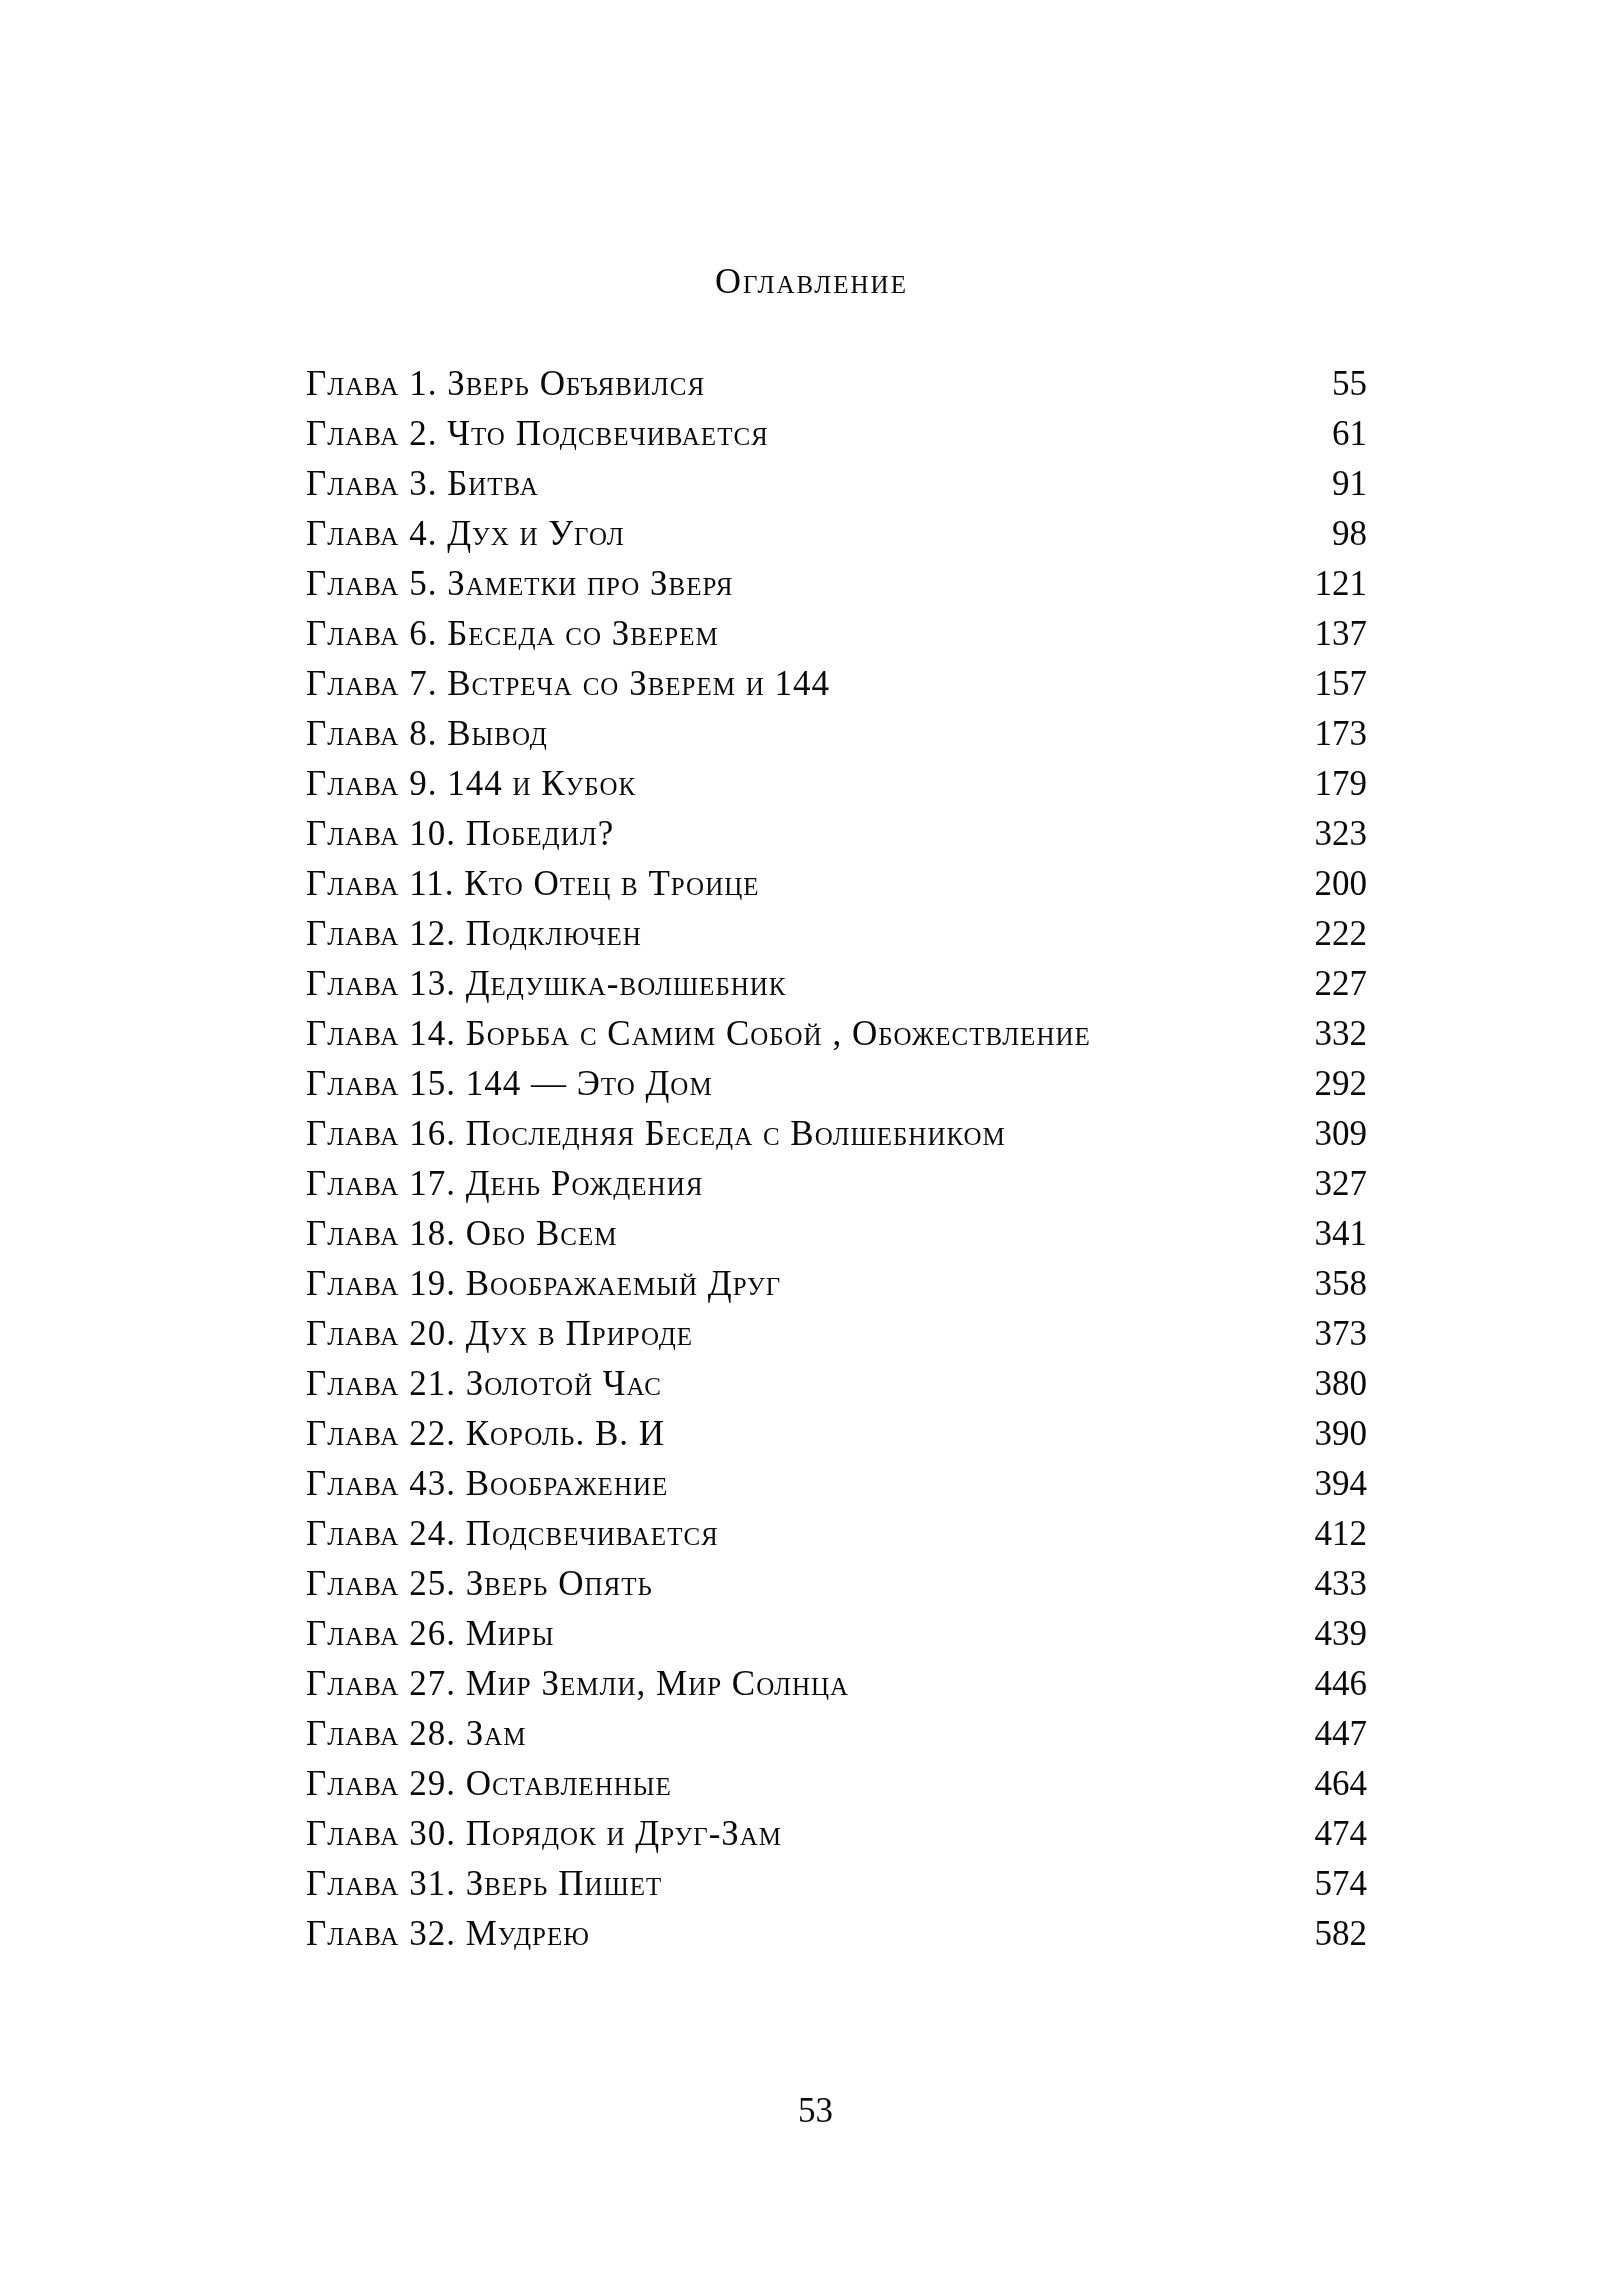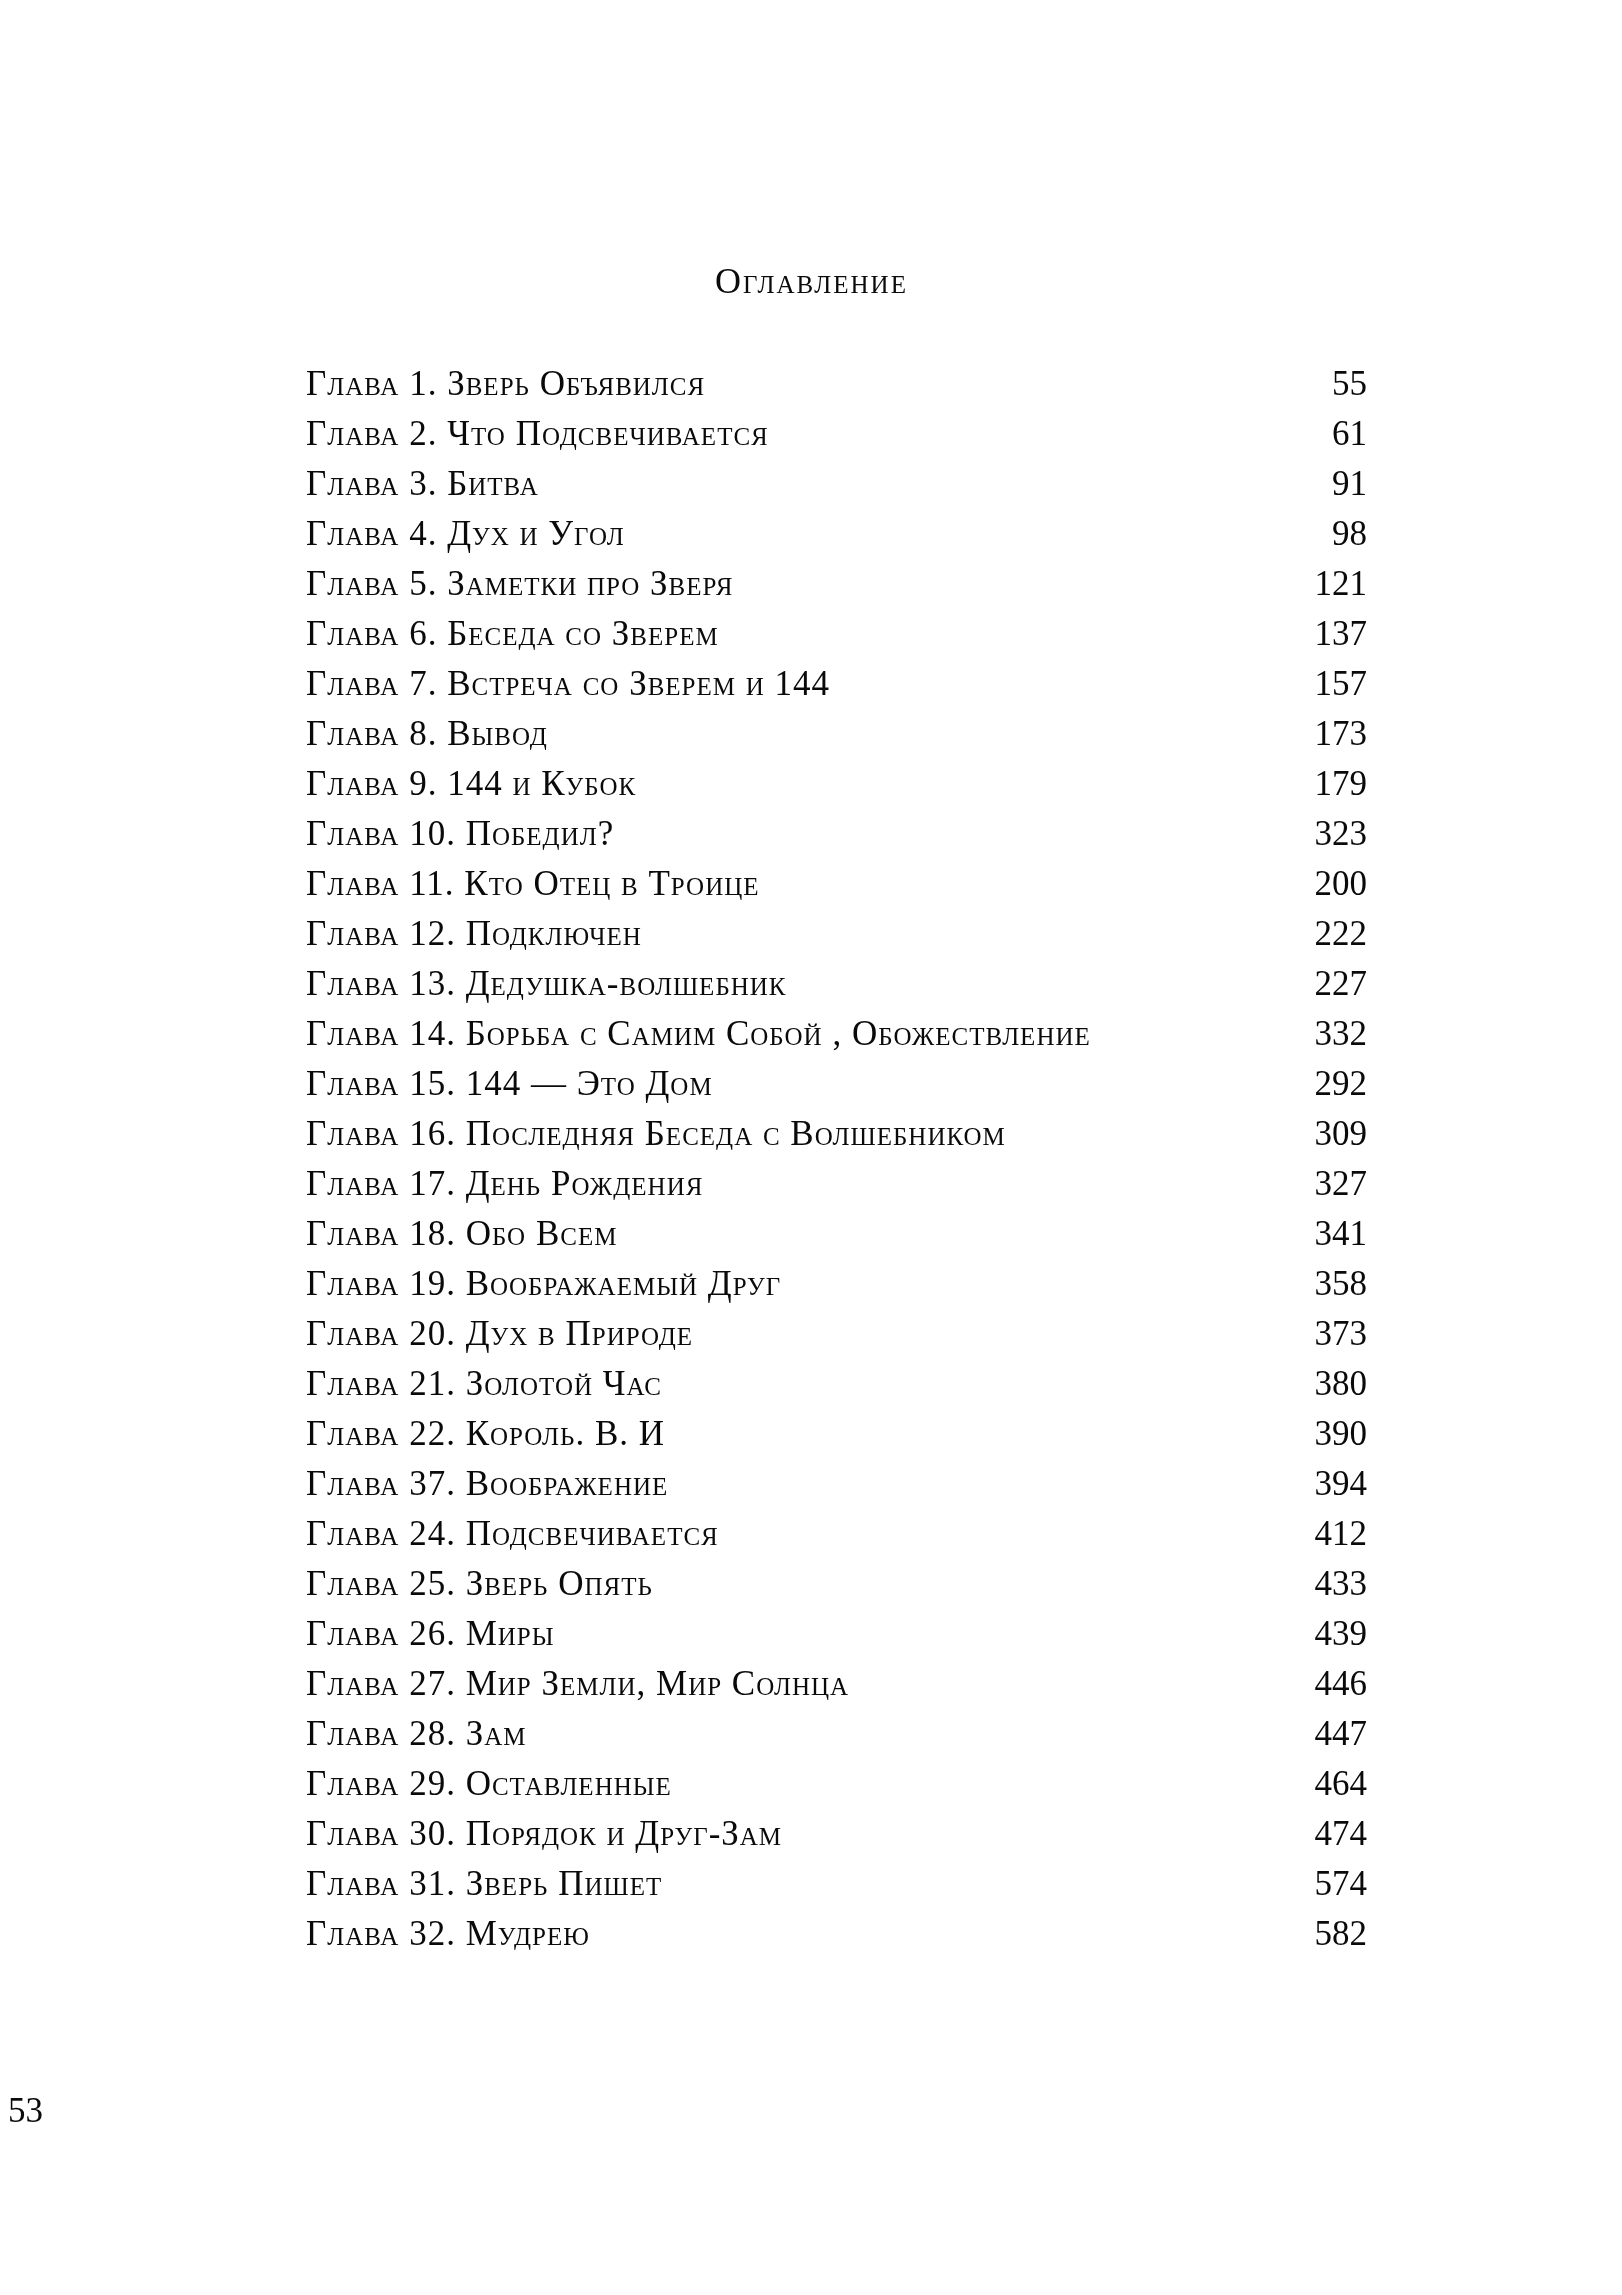--- a/index.html
+++ b/index.html
@@ -49,20 +49,21 @@
   }
   .toc-page {
     letter-spacing: 0;
     text-align: center;
   }
   .folio {
     position: absolute;
     top: 2093px;
     left: 0;
     right: 0;
+    text-align: center;
     font-size: 35px;
     line-height: 1;
     padding-left: 8px;
   }
 </style>
 </head>
 <body>
 
 <div class="page-title">Оглавление</div>
 
@@ -149,21 +150,21 @@
     </div>
     <div class="toc-row">
       <span class="toc-label">Глава 21. Золотой Час</span>
       <span class="toc-page">380</span>
     </div>
     <div class="toc-row">
       <span class="toc-label">Глава 22. Король. В. И</span>
       <span class="toc-page">390</span>
     </div>
     <div class="toc-row">
-      <span class="toc-label">Глава 37. Воображение</span>
+      <span class="toc-label">Глава 43. Воображение</span>
       <span class="toc-page">394</span>
     </div>
     <div class="toc-row">
       <span class="toc-label">Глава 24. Подсвечивается</span>
       <span class="toc-page">412</span>
     </div>
     <div class="toc-row">
       <span class="toc-label">Глава 25. Зверь Опять</span>
       <span class="toc-page">433</span>
     </div>

